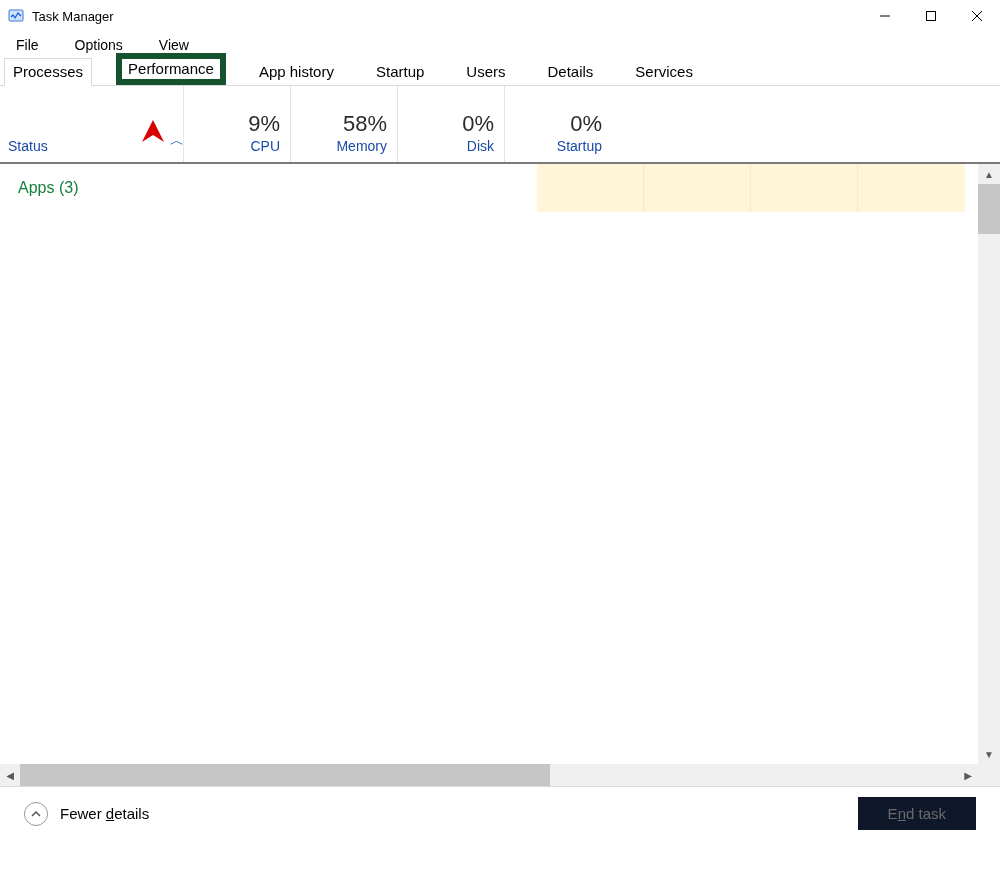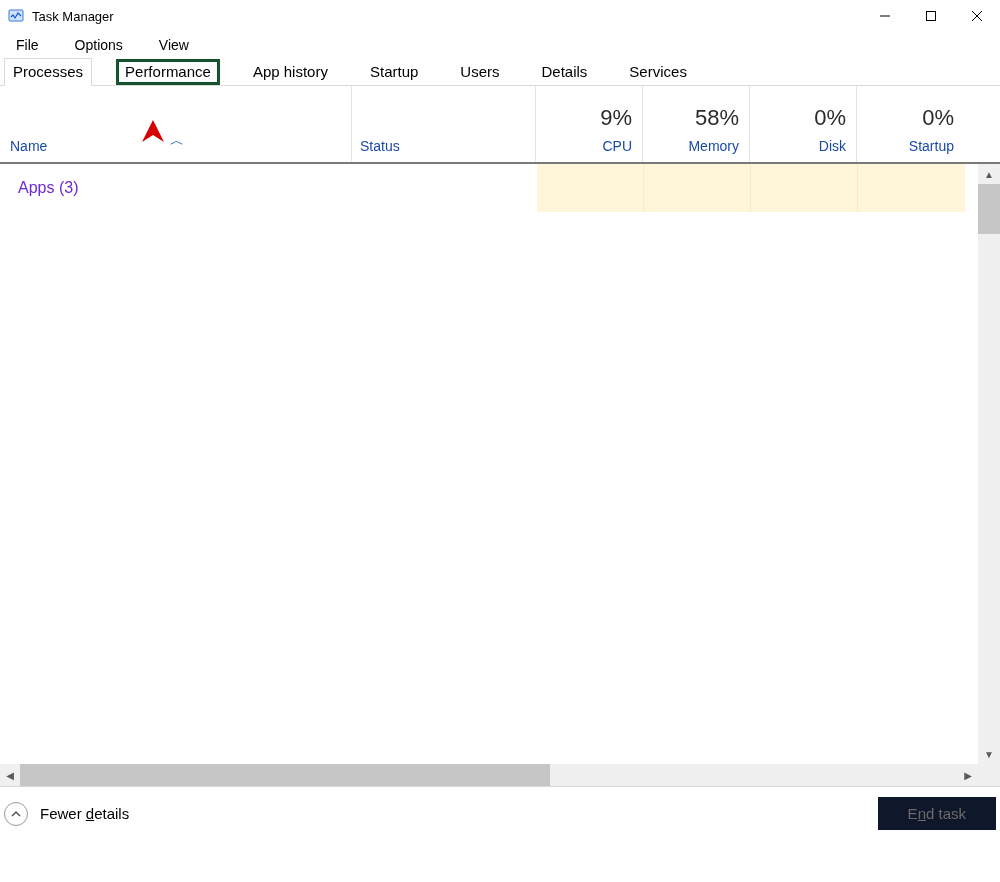--- a/index.html
+++ b/index.html
@@ -14,56 +14,56 @@
   .win-btn svg { display:block; }
 
   
   .menubar { height:26px; display:flex; align-items:center; padding-left:8px; gap:20px; font-size:14px; color:#000; }
   .menu-item { padding:2px 8px; }
 
   
   .tabs { position:relative; height:28px; border-bottom:1px solid #d9d9d9; display:flex; align-items:flex-end; padding-left:4px;gap:24px; }
   .tab { font-size:15px; color:#000; padding:4px 8px 5px 8px; border:1px solid transparent; border-bottom:none; position:relative; }
   .tab.active { border:1px solid #d9d9d9; border-bottom:1px solid #fff; background:#fff; margin-bottom:-1px; z-index:2; }
-  .tab.highlighted { border:3px solid #14532d; padding:1px 6px 2px 6px; }
+  .tab.highlighted { border:6px solid #14532d; padding:1px 6px 2px 6px; }
 
   
   .annot-arrow { position:absolute; left:138px; top:120px; pointer-events:none; z-index:50; }
   .annot-chevron { position:absolute; left:170px; top:132px; color:#265fbf; font-size:14px; }
 
   
   .colheader { display:flex; height:78px; border-bottom:2px solid #7a7a7a; font-size:14px; color:#1a4aa8; }
   .col-name { width:352px; border-right:1px solid #e5e5e5; display:flex; align-items:flex-end; padding:0 0 8px 10px; }
   .col-status { width:184px; border-right:1px solid #e5e5e5; display:flex; align-items:flex-end; padding:0 0 8px 8px; }
   .col-metric { width:107px; border-right:1px solid #e5e5e5; display:flex; flex-direction:column; align-items:flex-end; justify-content:flex-end; padding:0 10px 8px 0; }
   .col-metric:last-of-type { border-right:none; }
   .col-metric .pct { font-size:22px; color:#2b2b2b; }
-  .col-metric .label { font-size:14px; color:#1a4aa8; margin-top:7px; }
+  .col-metric .label { font-size:14px; color:#1a4aa8; margin-top:1px; }
 
   
   .content-wrap { position:relative; height:622px; width:100%; }
   .content-rows { position:absolute; top:0; left:0; right:22px; bottom:22px; overflow:hidden; }
   .row-group { display:flex; height:48px; align-items:center; }
-  .cell-name { width:352px; padding-left:18px; font-size:16px; color:#6d28d9; }
+  .cell-name { width:352px; padding-left:18px; font-size:16px; color:#15803d; }
   .cell-status { width:185px; }
   .cell-metric { width:107px; height:48px; background:#fff6d9; border-right:1px solid #f5ecc7; }
   .row-group .cell-metric:last-child { border-right:none; }
 
   
   .vscroll { position:absolute; right:0; top:0; width:22px; height:600px; background:#f0f0f0; display:flex; flex-direction:column; }
   .vscroll .arrow { height:20px; display:flex; align-items:center; justify-content:center; color:#5a5a5a; font-size:10px;}
   .vscroll .thumb { background:#c6c6c6; height:50px; }
   .hscroll { position:absolute; left:0; bottom:0; right:22px; height:22px; background:#f0f0f0; display:flex; align-items:center; }
   .hscroll .arrow { width:20px; display:flex; align-items:center; justify-content:center; color:#5a5a5a; font-size:10px;}
   .hscroll .track { flex:1; height:22px; position:relative; }
   .hscroll .thumb { position:absolute; left:0; top:0; height:22px; width:530px; background:#c6c6c6; }
   .scroll-corner { position:absolute; right:0; bottom:0; width:22px; height:22px; background:#f0f0f0; }
 
   
-  .footer { height:54px; border-top:1px solid #d9d9d9; display:flex; align-items:center; padding:0 4px; }
+  .footer { height:54px; border-top:1px solid #d9d9d9; display:flex; align-items:center; padding:0 24px; }
   .collapse-btn { width:24px; height:24px; border:1px solid #9a9a9a; border-radius:50%; display:flex; align-items:center; justify-content:center; margin-right:12px; color:#555; }
   .fewer { font-size:15px; }
   .end-task { margin-left:auto; background:#0f172a; color:#6b6b6b; padding:8px 30px; font-size:15px; }
   .end-task .u { text-decoration:underline; }
   .underline-d { text-decoration:underline; }
 </style>
 </head>
 <body>
 
 <div class="titlebar">
@@ -109,23 +109,20 @@
   <div class="tab">Details</div>
   <div class="tab">Services</div>
 </div>
 
 <svg class="annot-arrow" width="30" height="24">
   <polygon points="15,0 26,22 15,15 4,22" fill="#d60000"></polygon>
 </svg>
 <span class="annot-chevron">︿</span>
 
 <div class="colheader">
-  <div class="col-name">
-      <span>Name</span>
-    </div>
   <div class="col-status">
       <span>Status</span>
     </div>
   <div class="col-metric">
     <span class="pct">9%</span>
     <span class="label">CPU</span>
   </div>
   <div class="col-metric">
     <span class="pct">58%</span>
     <span class="label">Memory</span>

